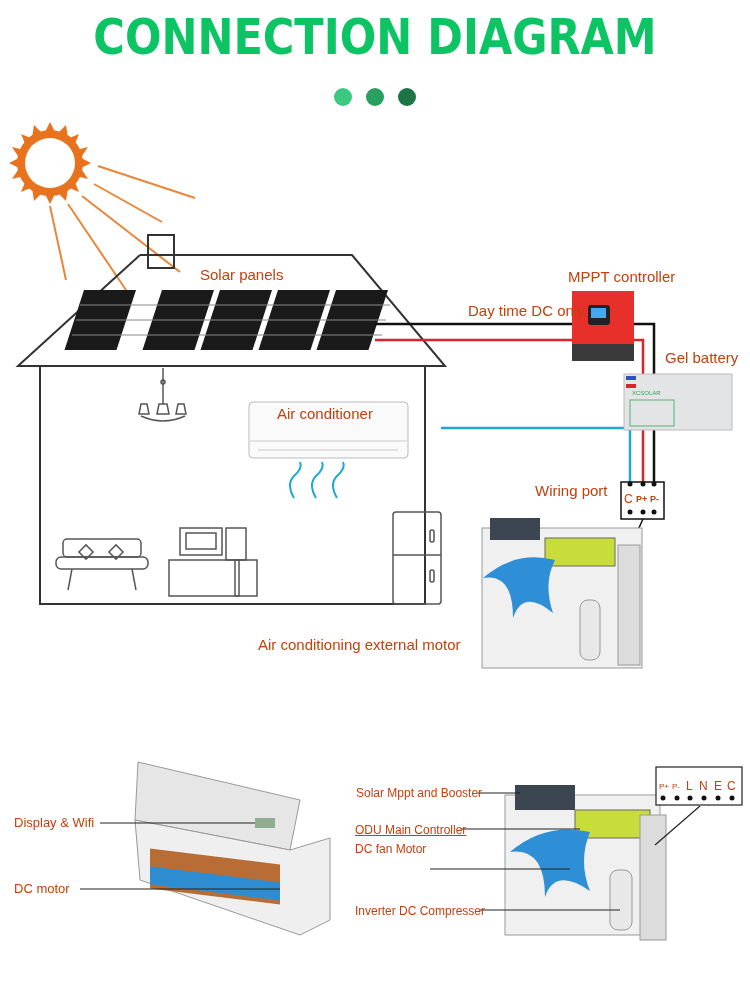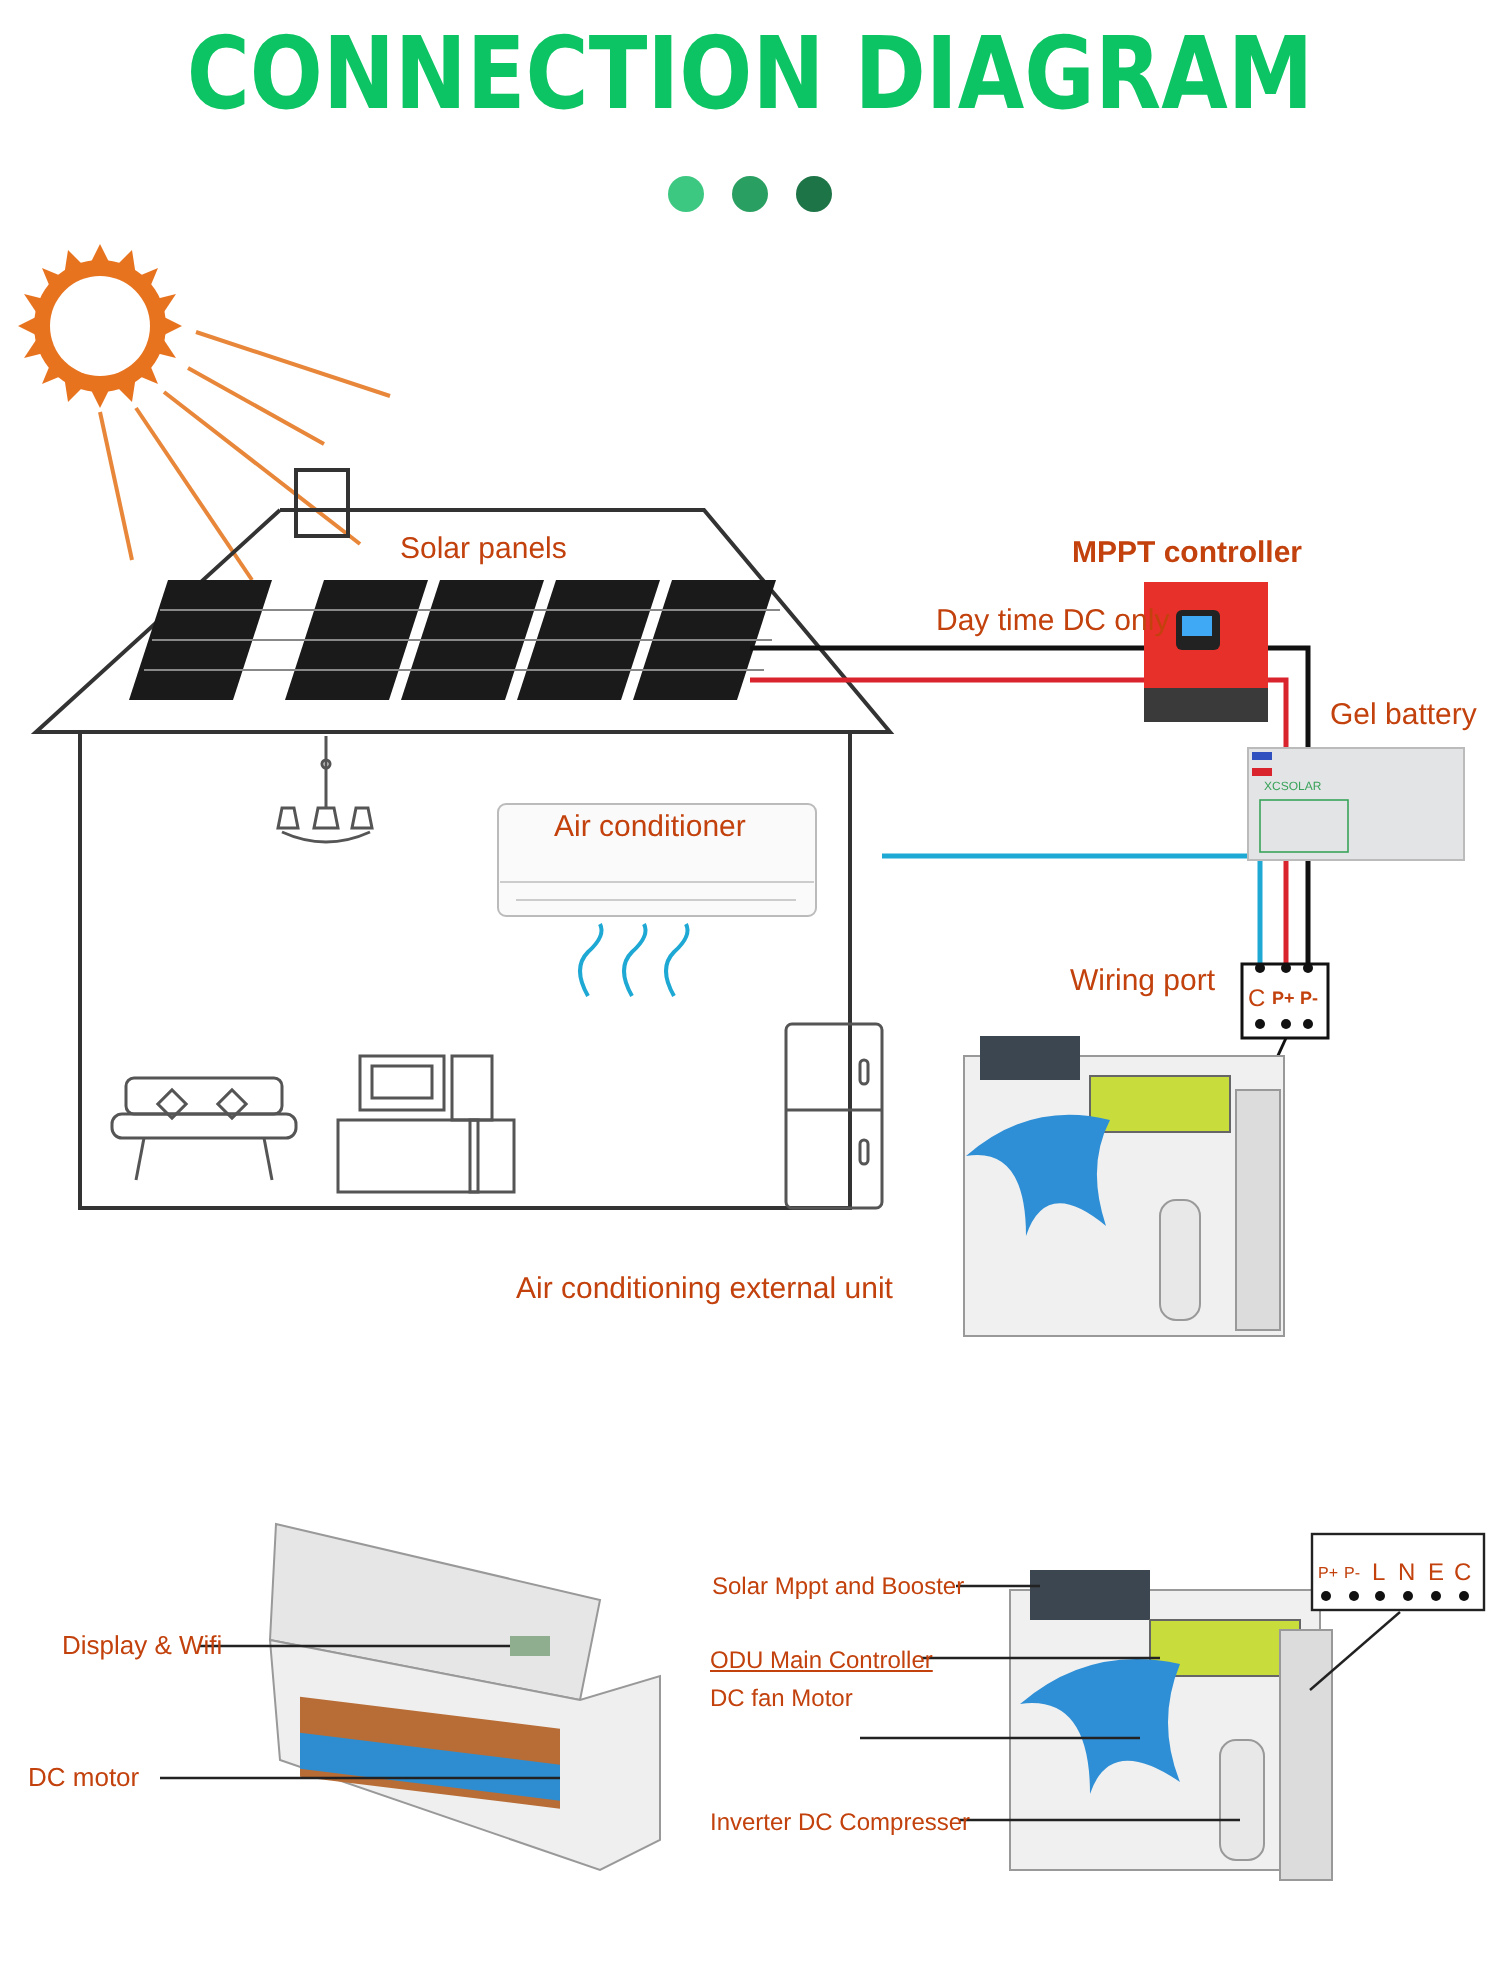--- a/index.html
+++ b/index.html
@@ -212,32 +212,32 @@
         <circle cx="677" cy="798" r="2.5"></circle>
         <circle cx="690" cy="798" r="2.5"></circle>
       <circle cx="704" cy="798" r="2.5"></circle>
         <circle cx="718" cy="798" r="2.5"></circle>
         <circle cx="732" cy="798" r="2.5"></circle>
     </g>
   </g>
 </svg>
 
 <div class="lbl" style="left:200px;top:266px;">Solar panels</div>
-<div class="lbl" style="left:536px;top:268px;font-weight:bold;">MPPT controller</div>
+<div class="lbl" style="left:568px;top:268px;">MPPT controller</div>
 <div class="lbl" style="left:468px;top:302px;text-align:right;">Day time DC only</div>
 <div class="lbl" style="left:665px;top:349px;">Gel battery</div>
 <div class="lbl" style="left:277px;top:378px;margin-top:27px;">Air conditioner</div>
 <div class="lbl" style="left:535px;top:482px;">Wiring port</div>
-<div class="lbl" style="left:258px;top:636px;">Air conditioning external unit</div>
+<div class="lbl" style="left:258px;top:636px;">Air conditioning external motor</div>
 
 <div class="lbl sm" style="left:624px;top:492px;font-size:12px;">C</div>
 <div class="lbl sm" style="left:636px;top:494px;font-size:9px;font-weight:bold;">P+</div>
 <div class="lbl sm" style="left:650px;top:494px;font-size:9px;font-weight:bold;">P-</div>
 
-<div class="lbl md" style="left:31px;top:815px;">Display &amp; Wifi</div>
+<div class="lbl md" style="left:14px;top:815px;">Display &amp; Wifi</div>
 <div class="lbl md" style="left:14px;top:881px;">DC motor</div>
 
 <div class="lbl sm" style="left:356px;top:786px;">Solar Mppt and Booster</div>
 <div class="lbl sm" style="left:355px;top:823px;text-decoration:underline;">ODU Main Controller</div>
 <div class="lbl sm" style="left:355px;top:842px;">DC fan Motor</div>
 <div class="lbl sm" style="left:355px;top:904px;">Inverter DC Compresser</div>
 
 <div class="lbl sm" style="left:659px;top:782px;font-size:8px;">P+</div>
 <div class="lbl sm" style="left:672px;top:782px;font-size:8px;">P-</div>
 <div class="lbl sm" style="left:686px;top:779px;font-size:12px;">L</div>

